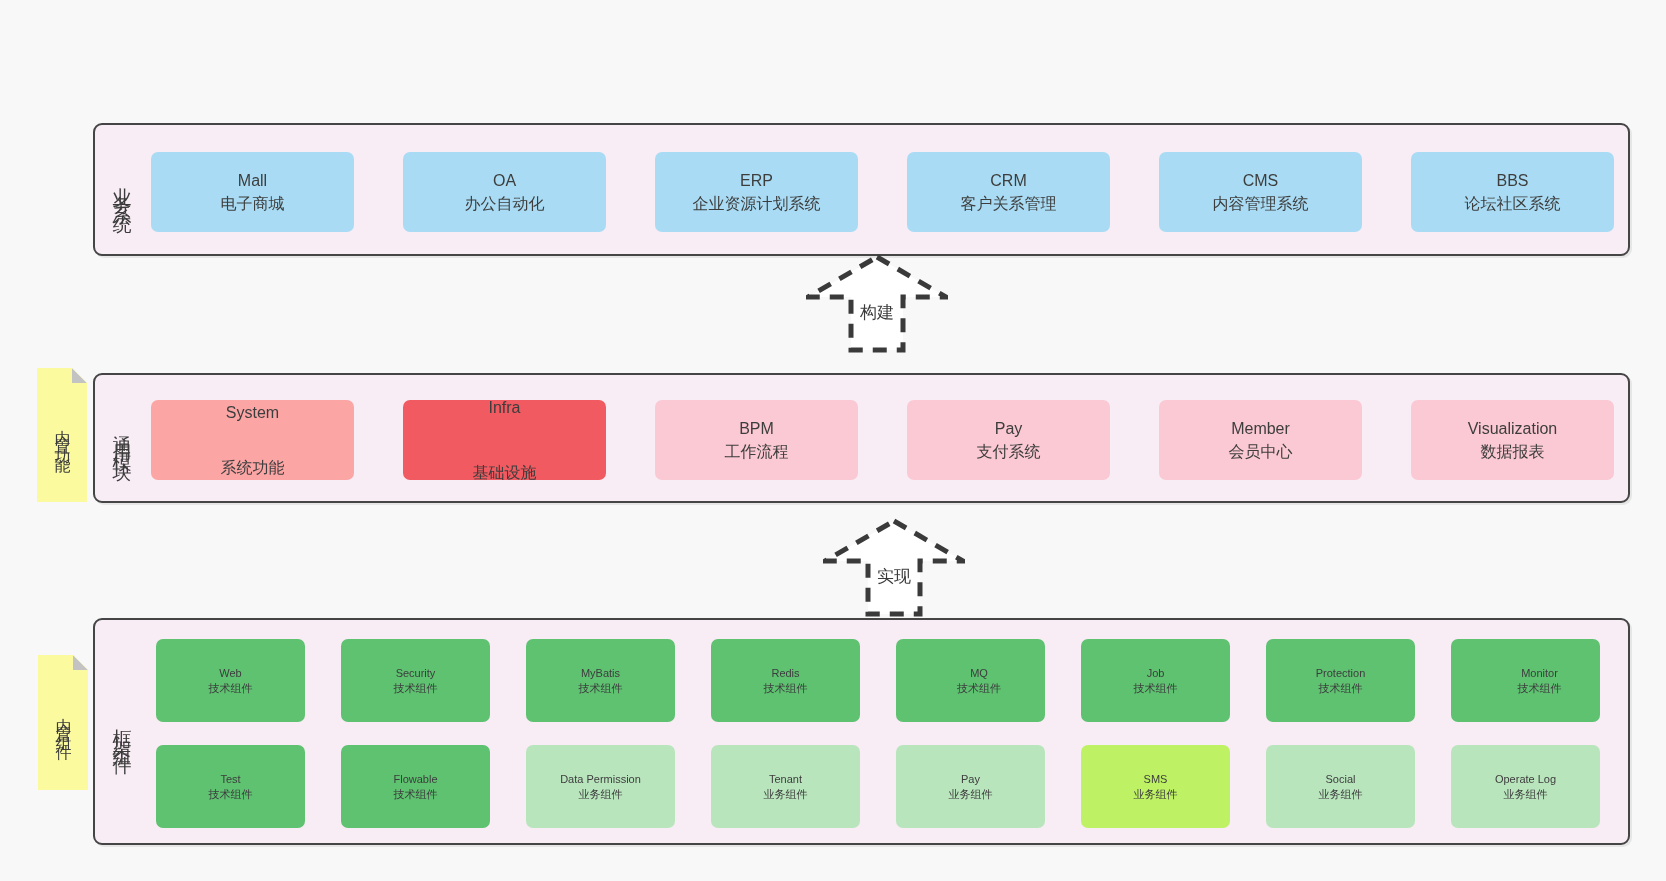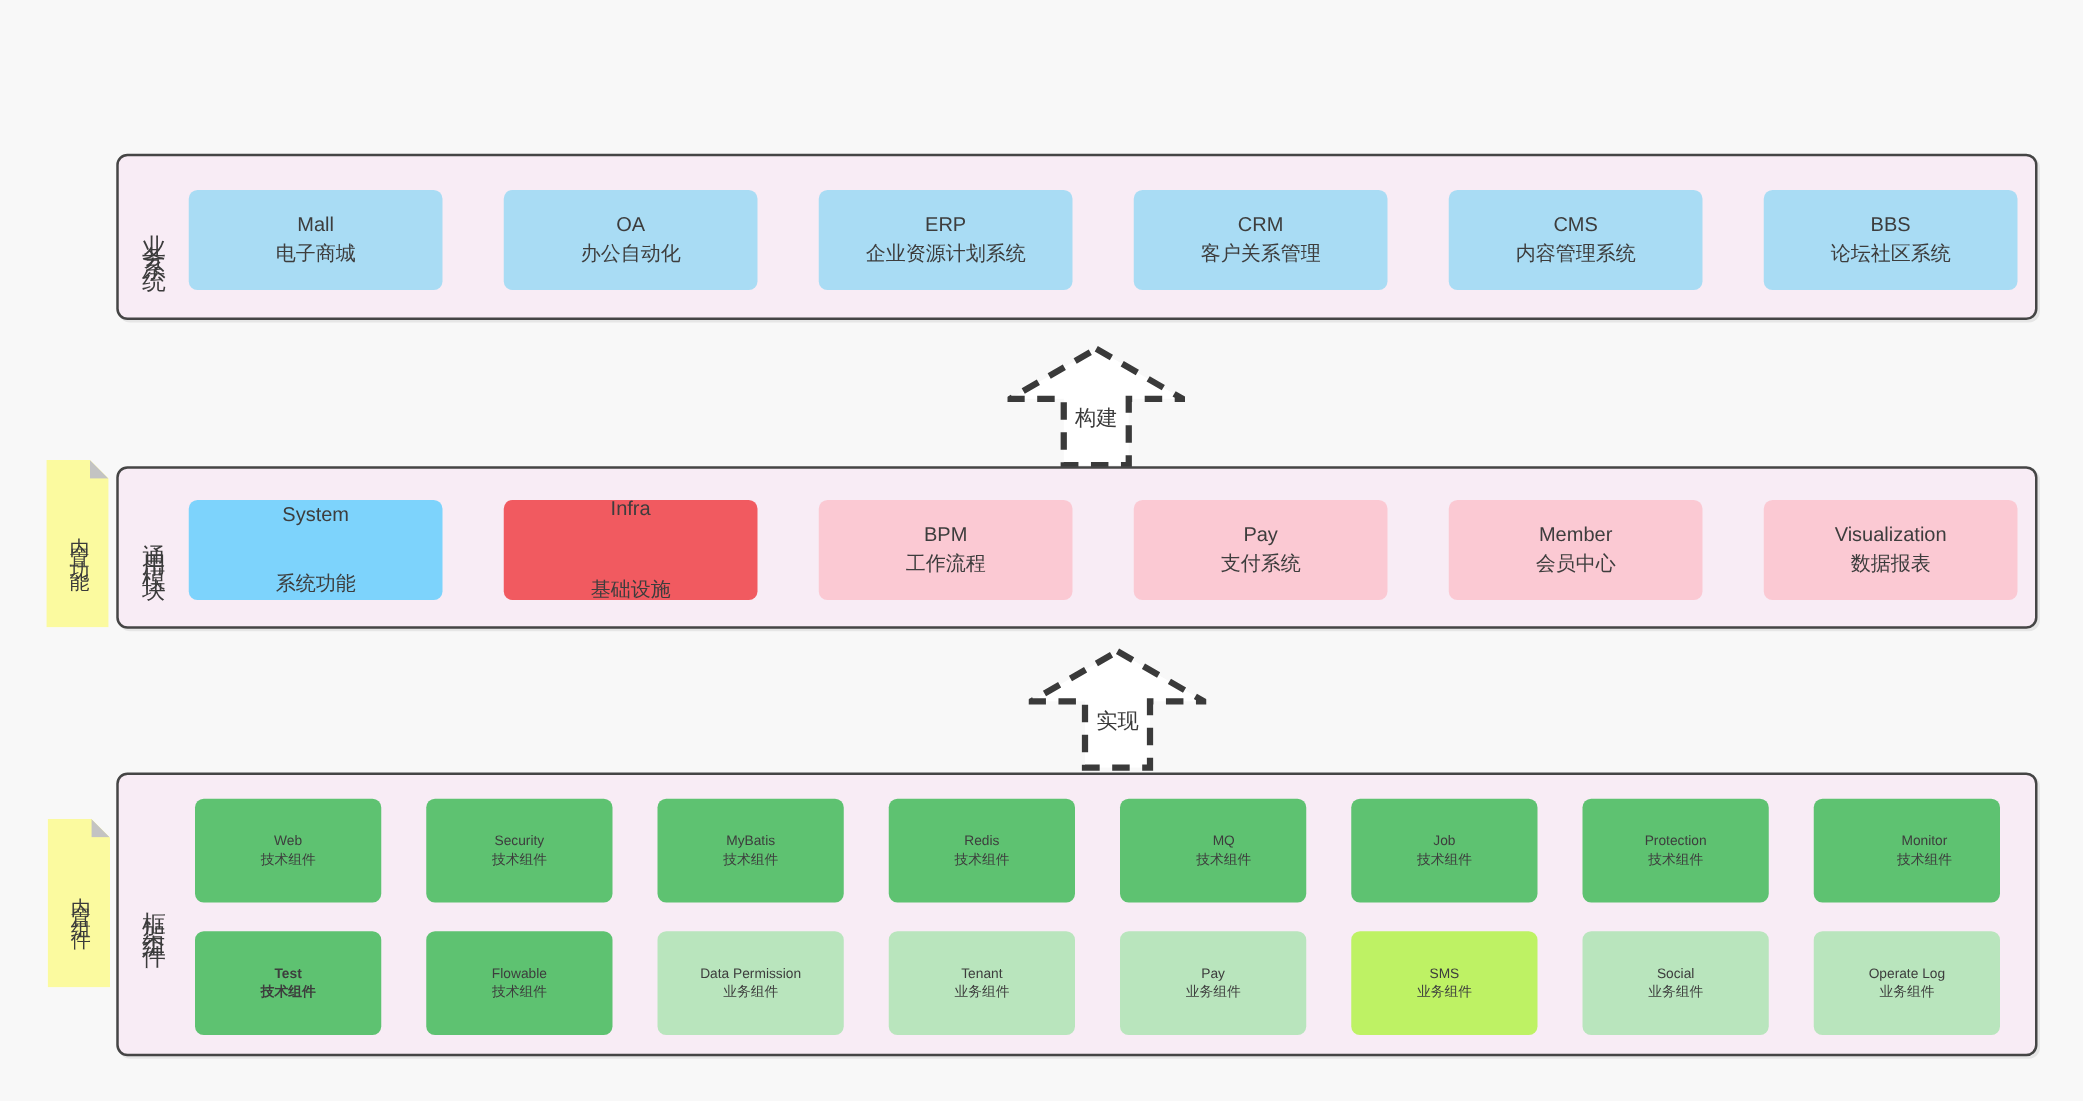--- a/index.html
+++ b/index.html
@@ -78,21 +78,21 @@
     content:"";
     position:absolute;top:0;right:0;
     width:15px;height:15px;
     background:#c3c3c3;
     clip-path:polygon(0 0, 100% 100%, 0 100%);
   }
   #note-modules{left:37px;top:368px;height:134px;}
   #note-framework{left:38px;top:655px;height:135px;}
   
   .arrow{position:absolute;width:142px;height:100px;}
-  #arrow-build{left:806px;top:275px;}
+  #arrow-build{left:806px;top:253px;}
   #arrow-implement{left:823px;top:517px;}
   .arrow svg{display:block;width:100%;height:100%;}
   .arrow-label{
     position:absolute;
     left:50%;top:48px;
     transform:translateX(-50%);
     background:#ffffff;
     padding:0 3px;
     font-size:17px;color:#3b3b3b;
     white-space:nowrap;
@@ -142,21 +142,21 @@
     <svg viewBox="0 0 142 100">
       <path d="M71 4 L140 44 L97 44 L97 97 L45 97 L45 44 L2 44 Z" fill="#ffffff" stroke="#3a3a3a" stroke-width="5" stroke-dasharray="14 10" stroke-linejoin="miter"></path>
     </svg>
     <span class="arrow-label">构建</span>
   </div>
 
   <div class="band" id="band-modules">
     <div class="band-label">通用模块</div>
     <div class="band-content">
         <div class="box-row row-0">
-          <div class="box" style="background: #7dd3fc; gap: 32px;">
+          <div class="box" style="background: #fca5a5; gap: 32px;">
     <span class="box-title">System</span>
     <span class="box-sub">系统功能</span>
   </div>
           <div class="box" style="background: rgb(241, 90, 96); gap: 42px;">
     <span class="box-title">Infra</span>
     <span class="box-sub">基础设施</span>
   </div>
           <div class="box" style="background: rgb(251, 201, 211);">
     <span class="box-title">BPM</span>
     <span class="box-sub">工作流程</span>
@@ -215,21 +215,21 @@
           <div class="box" style="background: rgb(94, 194, 113);">
     <span class="box-title">Protection</span>
     <span class="box-sub">技术组件</span>
   </div>
           <div class="box" style="background: rgb(94, 194, 113); padding-left: 48px;">
     <span class="box-title">Monitor</span>
     <span class="box-sub">技术组件</span>
   </div>
         </div>
         <div class="box-row row-1">
-          <div class="box" style="background: rgb(94, 194, 113); font-weight: bold;">
+          <div class="box" style="background: rgb(94, 194, 113);">
     <span class="box-title">Test</span>
     <span class="box-sub">技术组件</span>
   </div>
           <div class="box" style="background: rgb(94, 194, 113);">
     <span class="box-title">Flowable</span>
     <span class="box-sub">技术组件</span>
   </div>
           <div class="box" style="background: rgb(185, 229, 189);">
     <span class="box-title">Data Permission</span>
     <span class="box-sub">业务组件</span>

